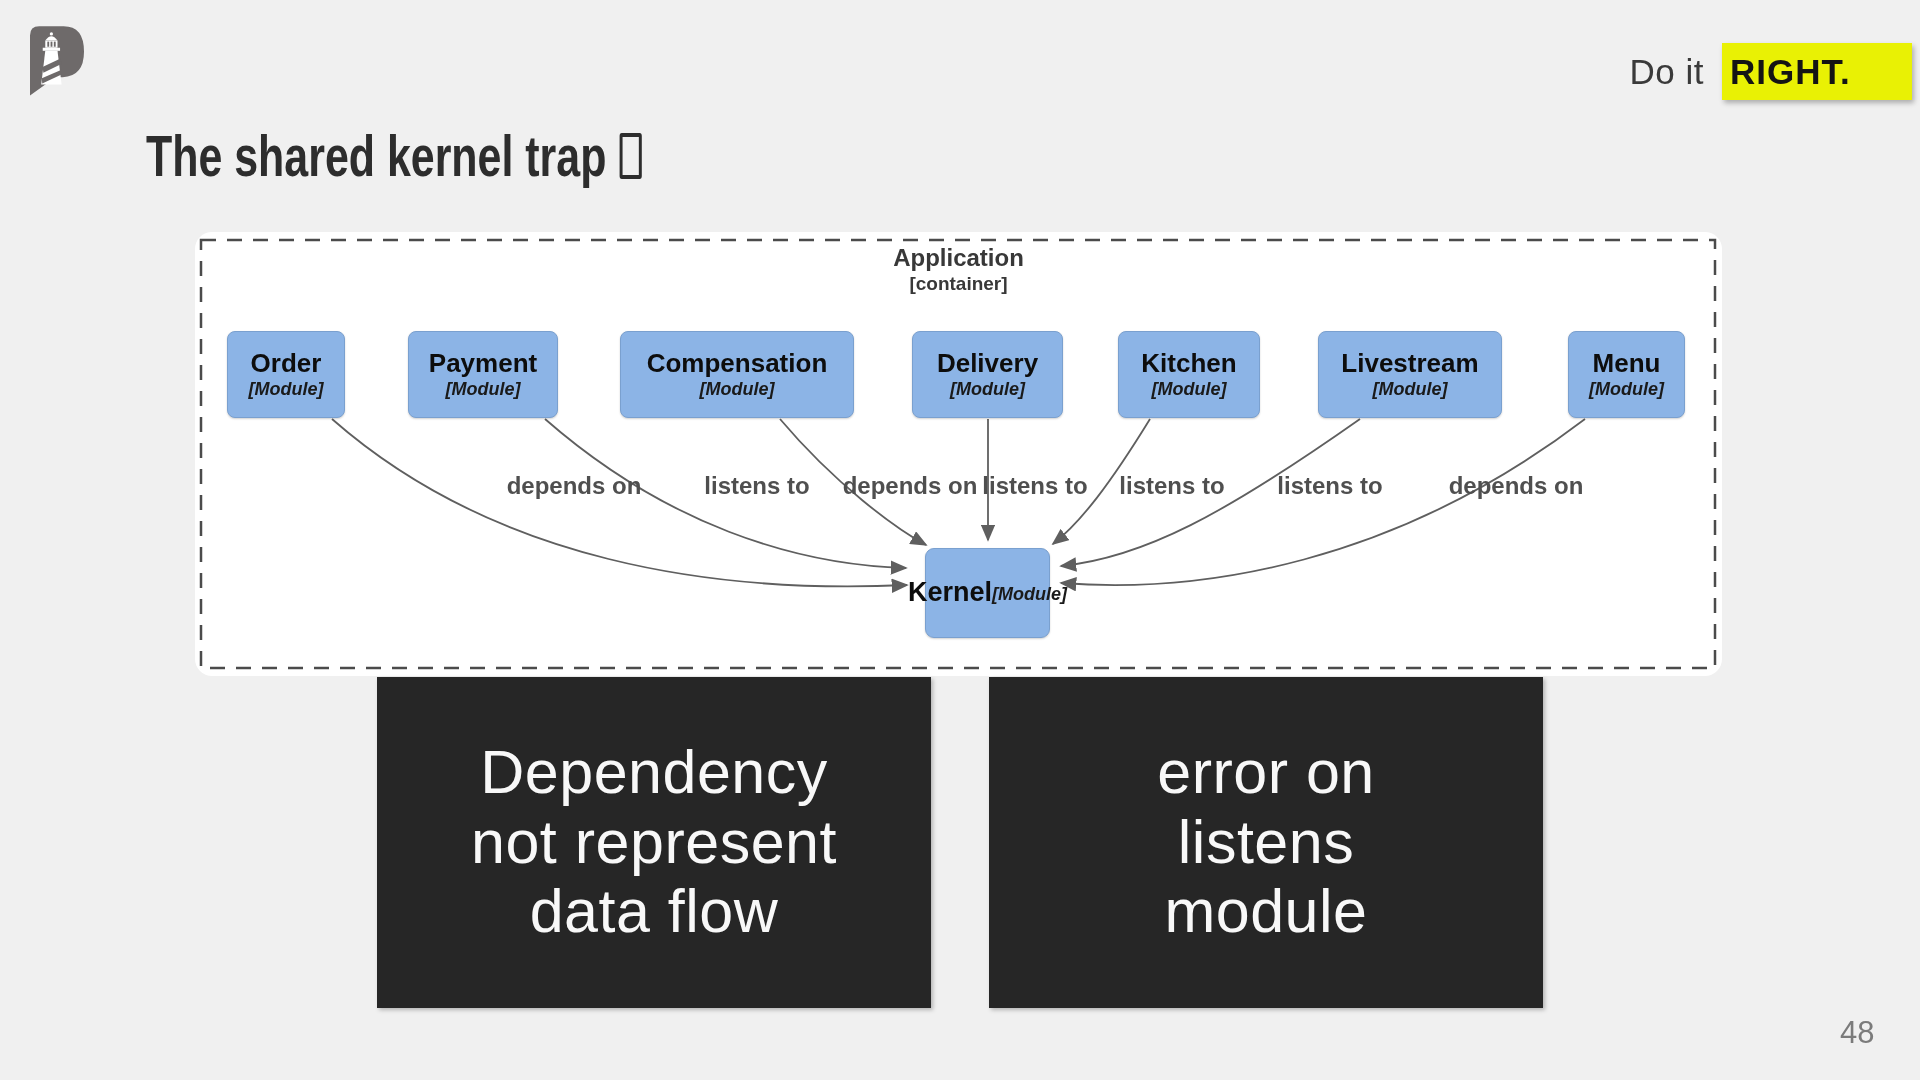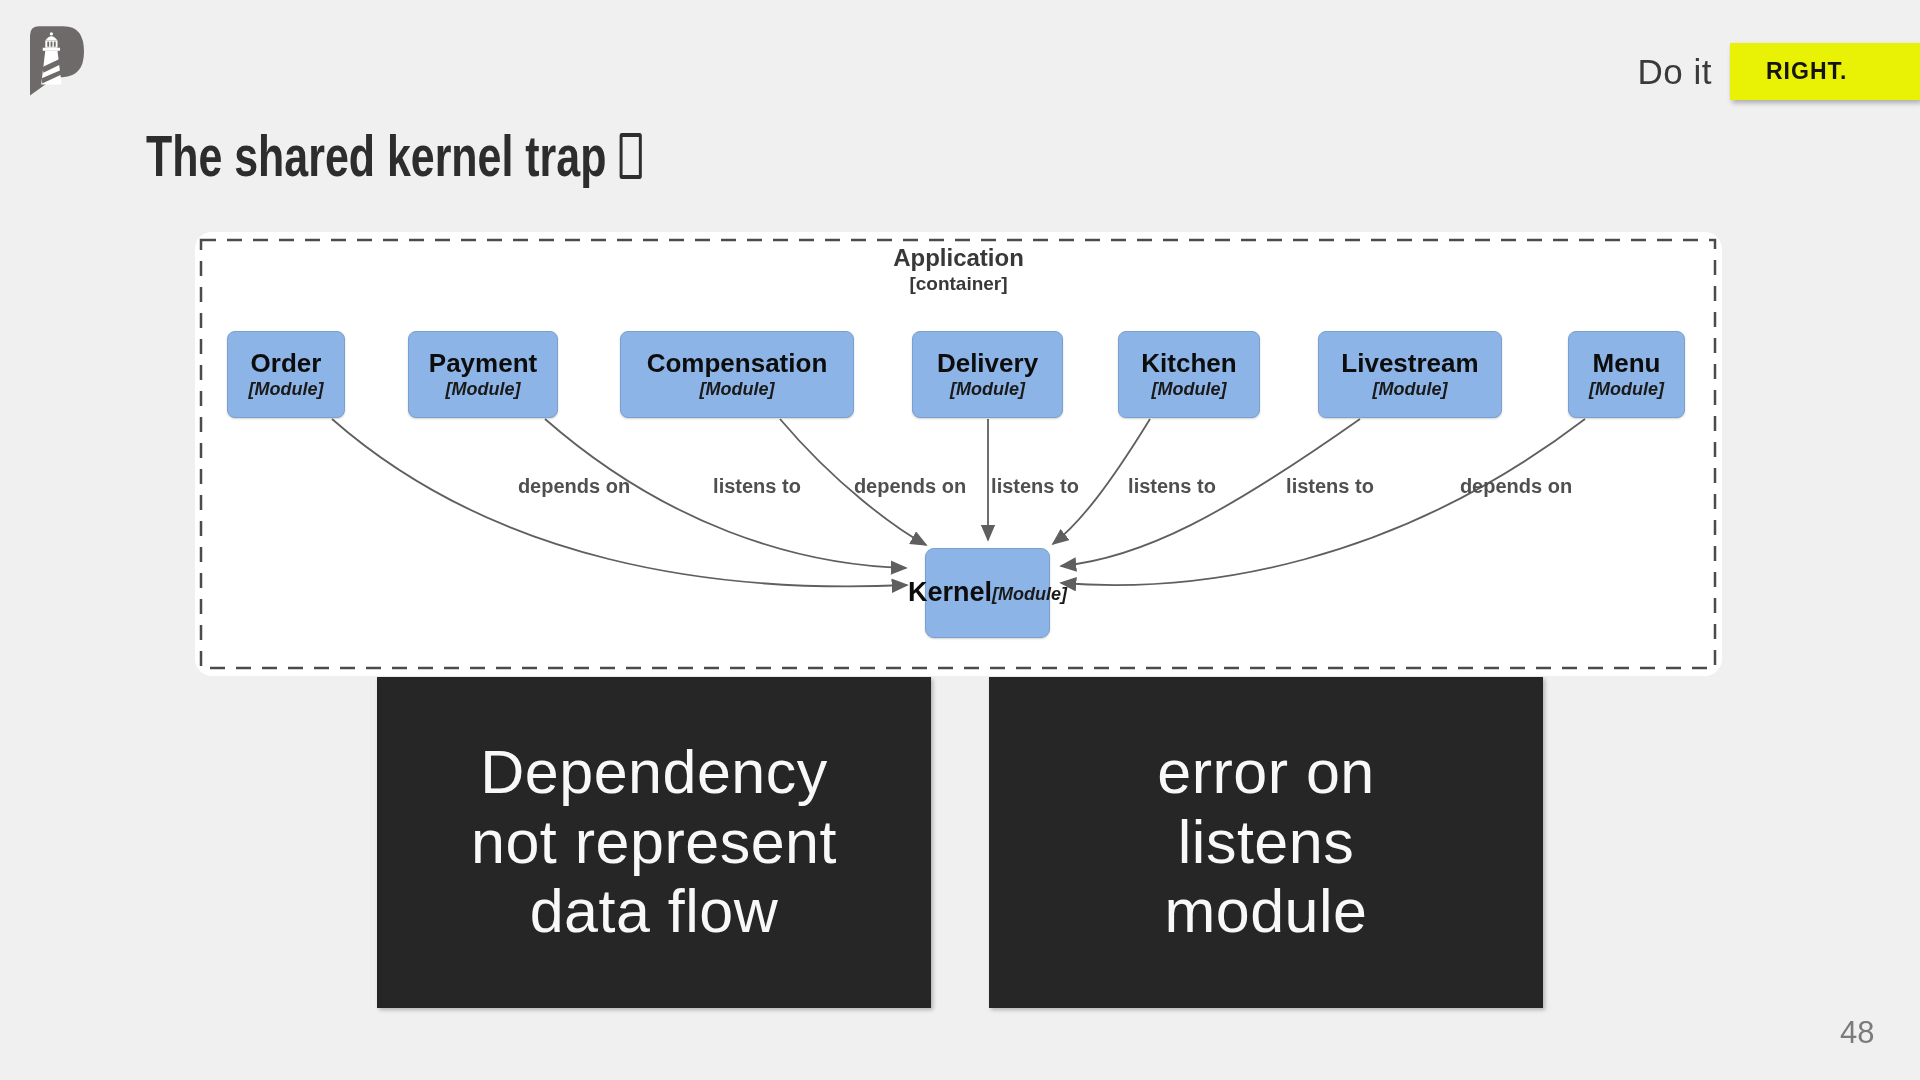--- a/index.html
+++ b/index.html
@@ -8,32 +8,32 @@
     position: relative;
     background: #f0f0f0;
     font-family: "Liberation Sans", "DejaVu Sans", sans-serif;
   }
 
   
   .logo {
     position: absolute; left: 30px; top: 26px; width: 54px; height: 72px;
   }
   .tagline {
-    position: absolute; top: 43px; right: 0;
+    position: absolute; top: 43px; right: 8px;
     display: flex; align-items: center; height: 57px; justify-content: flex-end;
   }
   .tagline-prefix {
     font-size: 35px; color: #3a3a3a; margin-right: 18px; letter-spacing: 0.5px;
   }
   .tagline-highlight {
     height: 57px; width: 190px;
     background: #e9f104;
     display: flex; align-items: center;
-    padding-left: 36px;
-    font-size: 23px; font-weight: bold; color: #141414;
+    padding-left: 8px;
+    font-size: 35px; font-weight: bold; color: #141414;
     letter-spacing: 1px;
     box-shadow: 2px 3px 5px rgba(0,0,0,0.28);
   }
 
   
   .page-title {
     position: absolute; left: 146px; top: 122px;
     font-size: 58px; font-weight: bold; color: #2d2d2d;
     white-space: nowrap;
     transform: scaleX(0.74); transform-origin: left center;
@@ -73,21 +73,21 @@
     position: absolute; left: 730px; top: 316px; width: 125px; height: 90px;
     background: #8cb4e6; border: 1px solid #7aa0cf; border-radius: 9px;
     display: flex; flex-direction: row; align-items: center; justify-content: center;
     box-shadow: 0 1px 2px rgba(0,0,0,0.18);
   }
   .kernel-box .module-name { font-size: 27px; }
 
   .rel-label {
     position: absolute;
     transform: translate(-50%, -50%);
-    font-size: 20px; font-weight: bold; color: #4f4f4f;
+    font-size: 24px; font-weight: bold; color: #4f4f4f;
     white-space: nowrap;
     background: transparent;
   }
 
   
   .callout {
     position: absolute; top: 677px; width: 554px; height: 331px;
     background: #262626;
     display: flex; flex-direction: column; align-items: center; justify-content: center;
     box-shadow: 2px 2px 4px rgba(0,0,0,0.25);

